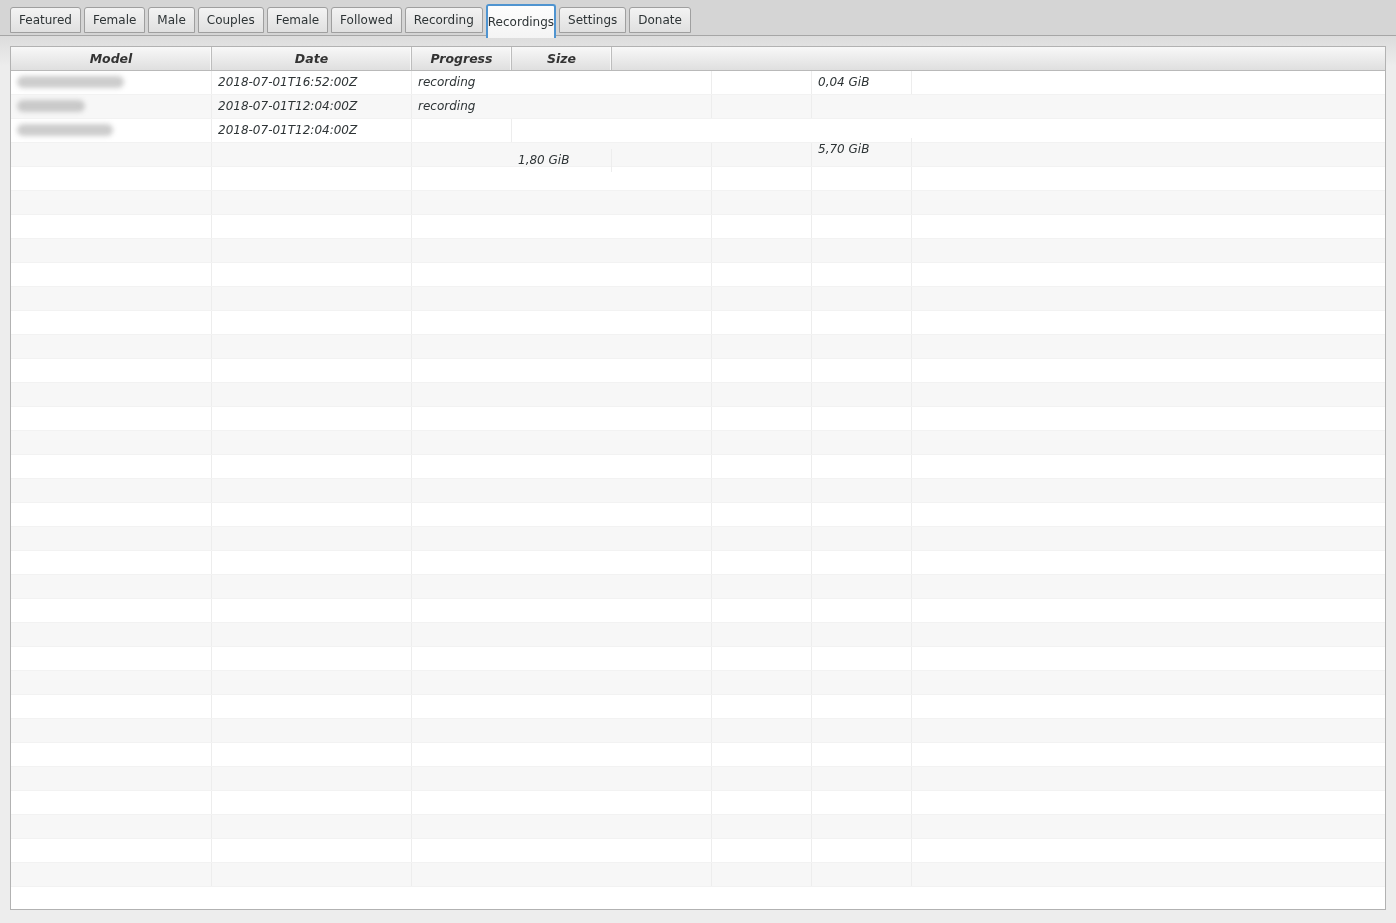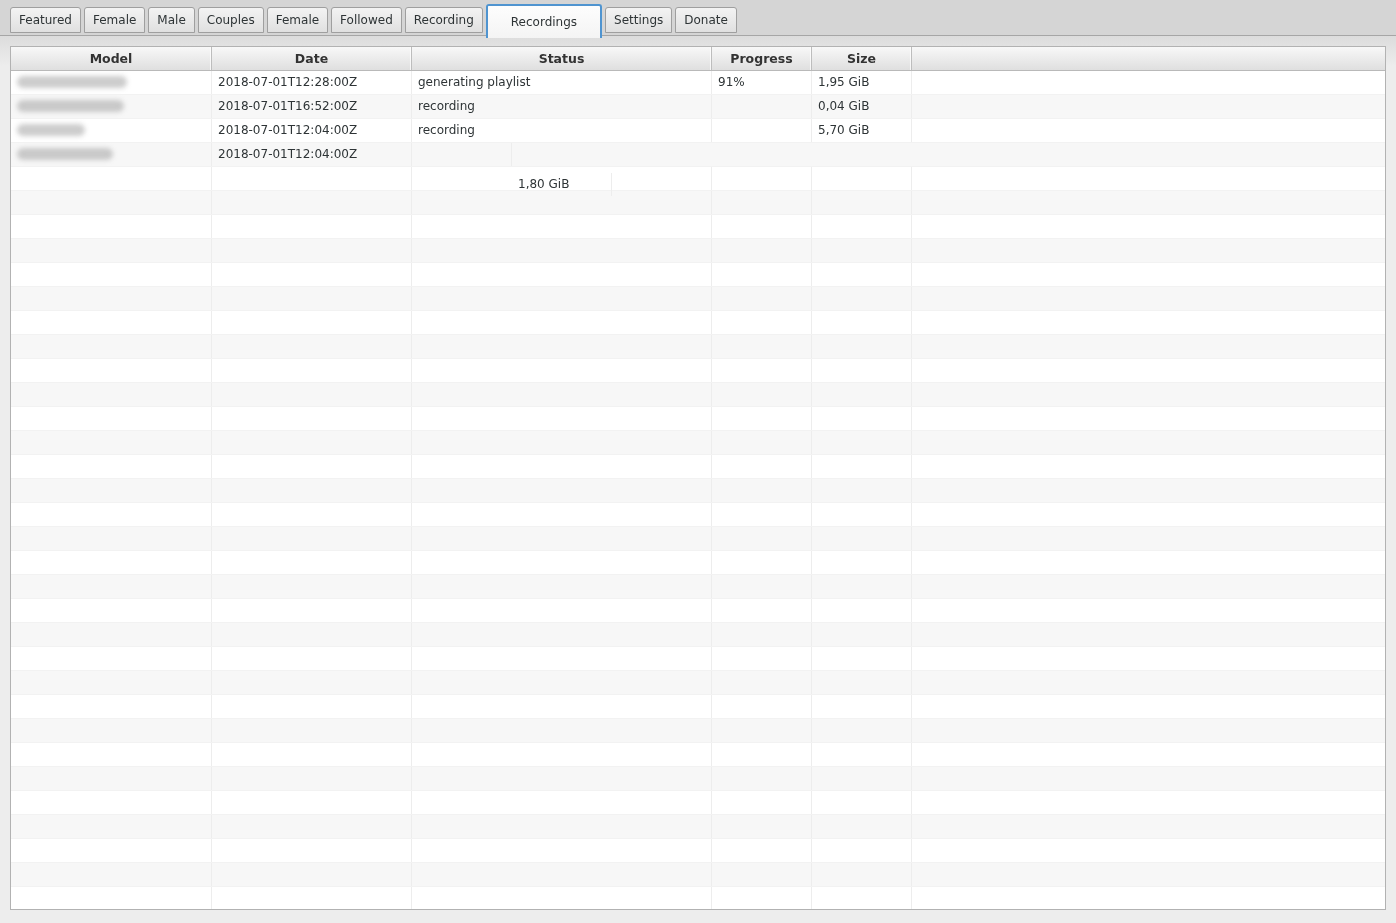--- a/index.html
+++ b/index.html
@@ -35,39 +35,40 @@
     white-space: nowrap;
   }
   .tab.active {
     position: relative;
     top: -3px;
     height: 34px;
     z-index: 5;
     background: linear-gradient(#fdfdfd, #f4f4f4);
     border: 2px solid var(--accent, #4f94d0);
     border-bottom: none;
-    padding: 0 23px;
+    padding: 0 0;
   }
 
   
   .content {
     height: 887px;
     background: linear-gradient(#dcdcdc, #ededed 30px);
     padding: 10px 10px 0 10px;
   }
 
   
   .table-frame {
     width: 1376px;
     height: 864px;
     border: 1px solid #b2b2b2;
     background: #ffffff;
     overflow: hidden;
     display: flex;
     flex-direction: column;
+    font-style: italic;
   }
   .thead {
     display: flex;
     height: 24px;
     flex: none;
     background: linear-gradient(#f8f8f8, #dfdfdf);
     border-bottom: 1px solid #b9b9b9;
   }
   .th {
     flex: none;
@@ -130,54 +131,43 @@
       <button class="tab">Recording</button>
       <button class="tab active">Recordings</button>
       <button class="tab">Settings</button>
       <button class="tab">Donate</button>
     </div>
   <div class="content">
     <div class="table-frame">
       <div class="thead" id="thead">
           <div class="th" style="width: 201px;">Model</div>
           <div class="th" style="width: 200px;">Date</div>
-          <div class="th" style="width: 300px;">Status</div>
           <div class="th" style="width: 100px;">Progress</div>
           <div class="th" style="width: 100px; text-align: center;">Size</div>
           <div class="th filler"></div>
         </div>
       <div class="tbody" id="tbody">
           <div class="tr">
             <div class="td" style="width: 201px;">
-              <div class="blob" style="width: 110px;"></div>
-            </div>
-            <div class="td" style="width: 200px;">2018-07-01T12:28:00Z</div>
-            <div class="td" style="width: 300px;">generating playlist</div>
-            <div class="td" style="width: 100px;">91%</div>
-            <div class="td" style="width: 100px;">1,95 GiB</div>
-            <div class="td filler"></div>
-          </div>
-          <div class="tr">
-            <div class="td" style="width: 201px;">
               <div class="blob" style="width: 107px;"></div>
             </div>
             <div class="td" style="width: 200px;">2018-07-01T16:52:00Z</div>
             <div class="td" style="width: 300px;">recording</div>
             <div class="td" style="width: 100px;"></div>
             <div class="td" style="width: 100px;">0,04 GiB</div>
             <div class="td filler"></div>
           </div>
           <div class="tr">
             <div class="td" style="width: 201px;">
               <div class="blob" style="width: 68px;"></div>
             </div>
             <div class="td" style="width: 200px;">2018-07-01T12:04:00Z</div>
             <div class="td" style="width: 300px;">recording</div>
             <div class="td" style="width: 100px;"></div>
-            <div class="td" style="width: 100px;">5,70 GiB</div>
+            <div class="td" style="width: 100px; margin-top: 43px;">5,70 GiB</div>
             <div class="td filler"></div>
           </div>
           <div class="tr">
             <div class="td" style="width: 201px;">
               <div class="blob" style="width: 96px;"></div>
             </div>
             <div class="td" style="width: 200px;">2018-07-01T12:04:00Z</div>
             <div class="td" style="width: 100px;"></div>
             <div class="td" style="width: 100px; margin-top: 30px;">1,80 GiB</div>
             <div class="td filler"></div>

